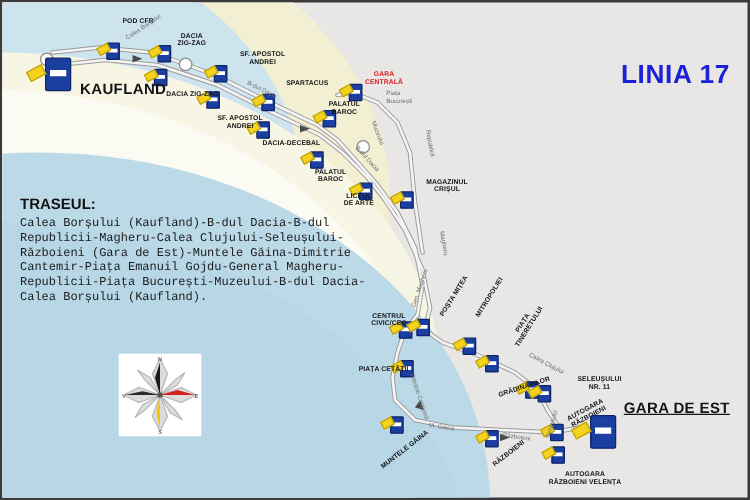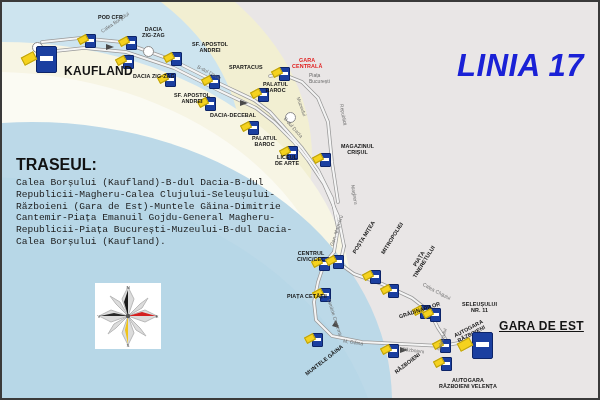--- a/index.html
+++ b/index.html
@@ -34,25 +34,25 @@
         font-family:"Liberation Sans",sans-serif;font-size:5.4px;line-height:6.2px;
         letter-spacing:.1px;white-space:pre-line;text-align:center;
         transform-origin:50% 50%;}
   .stop-label.red{color:#e01b1b;}
   .street-label{position:absolute;color:#6e6e6e;font-size:5px;line-height:5.6px;
         font-family:"Liberation Sans",sans-serif;white-space:nowrap;
         transform-origin:50% 50%;}
   .term-label{position:absolute;color:#141414;font-weight:bold;font-size:12px;
         letter-spacing:.3px;white-space:nowrap;}
   #linia-title{position:absolute;right:14px;top:46px;color:#1a21d6;
-        font-weight:bold;font-size:31px;letter-spacing:.5px;text-align:right;font-style:italic;}
+        font-weight:bold;font-size:21px;letter-spacing:.5px;text-align:right;}
   #linia-sub{position:absolute;right:12px;top:76px;width:268px;color:#1a21d6;
         font-weight:bold;font-size:9.6px;line-height:11.6px;text-align:center;}
   #traseul-block{position:absolute;left:14px;top:154px;width:300px;}
-  #traseul-title{color:#111;font-weight:bold;font-size:16px;margin-bottom:3px;}
+  #traseul-title{color:#111;font-weight:bold;font-size:12px;margin-bottom:3px;}
   #traseul-body{color:#1c1c1c;font-size:9.6px;line-height:11.8px;font-family:Liberation Mono, monospace;}
   #compass{position:absolute;left:93px;top:281px;width:66px;height:66px;
         background:#ffffff;}
 </style>
 </head>
 <body>
 
 <div id="map-frame">
 
   <div class="bg-swirl" id="bg-lav"></div>

